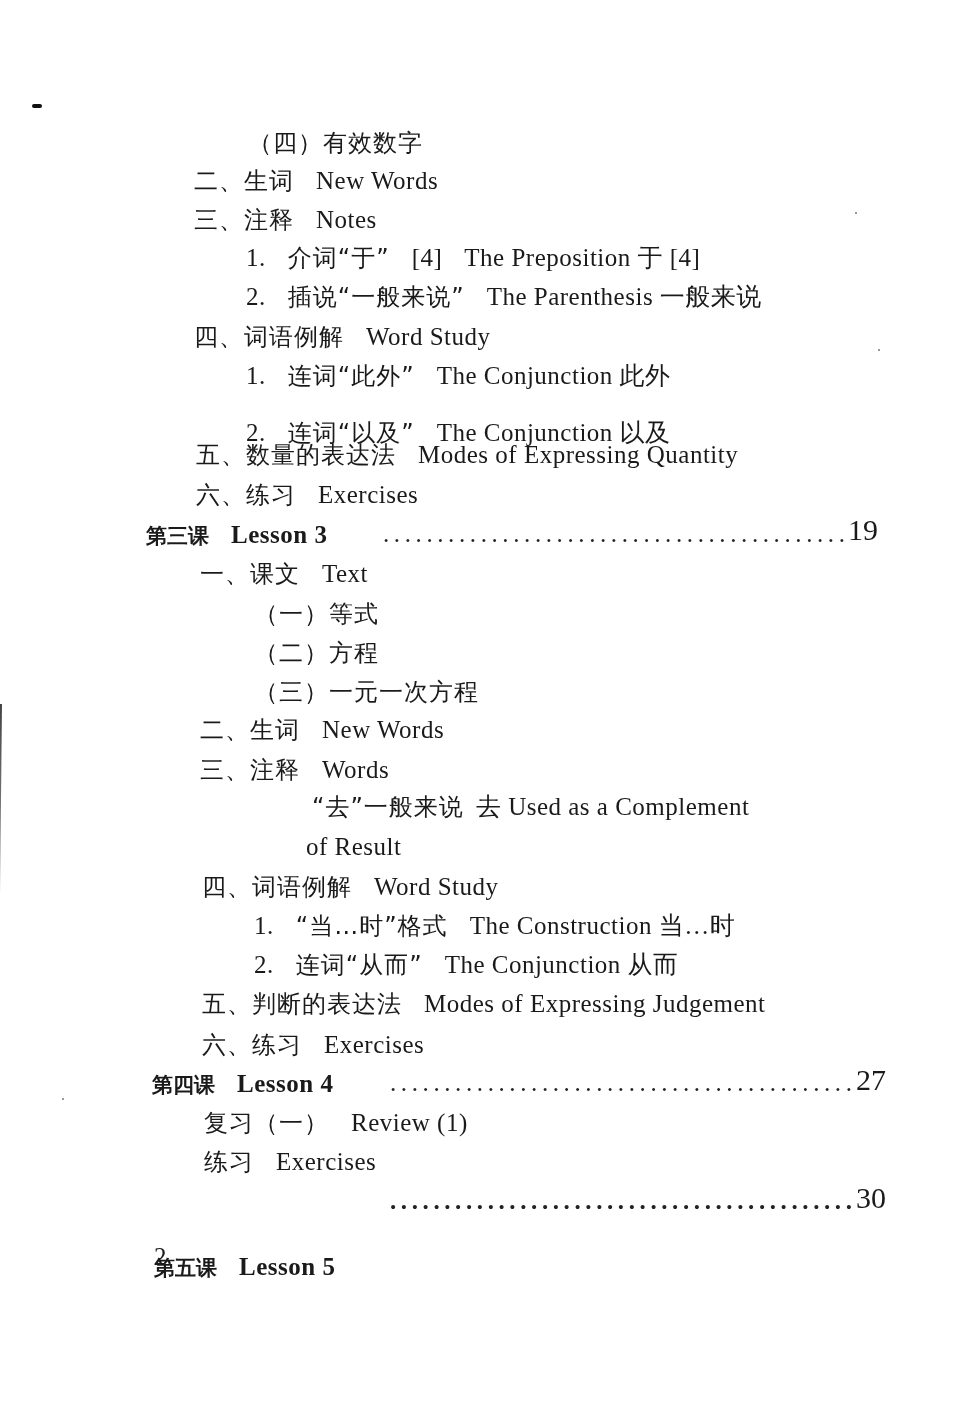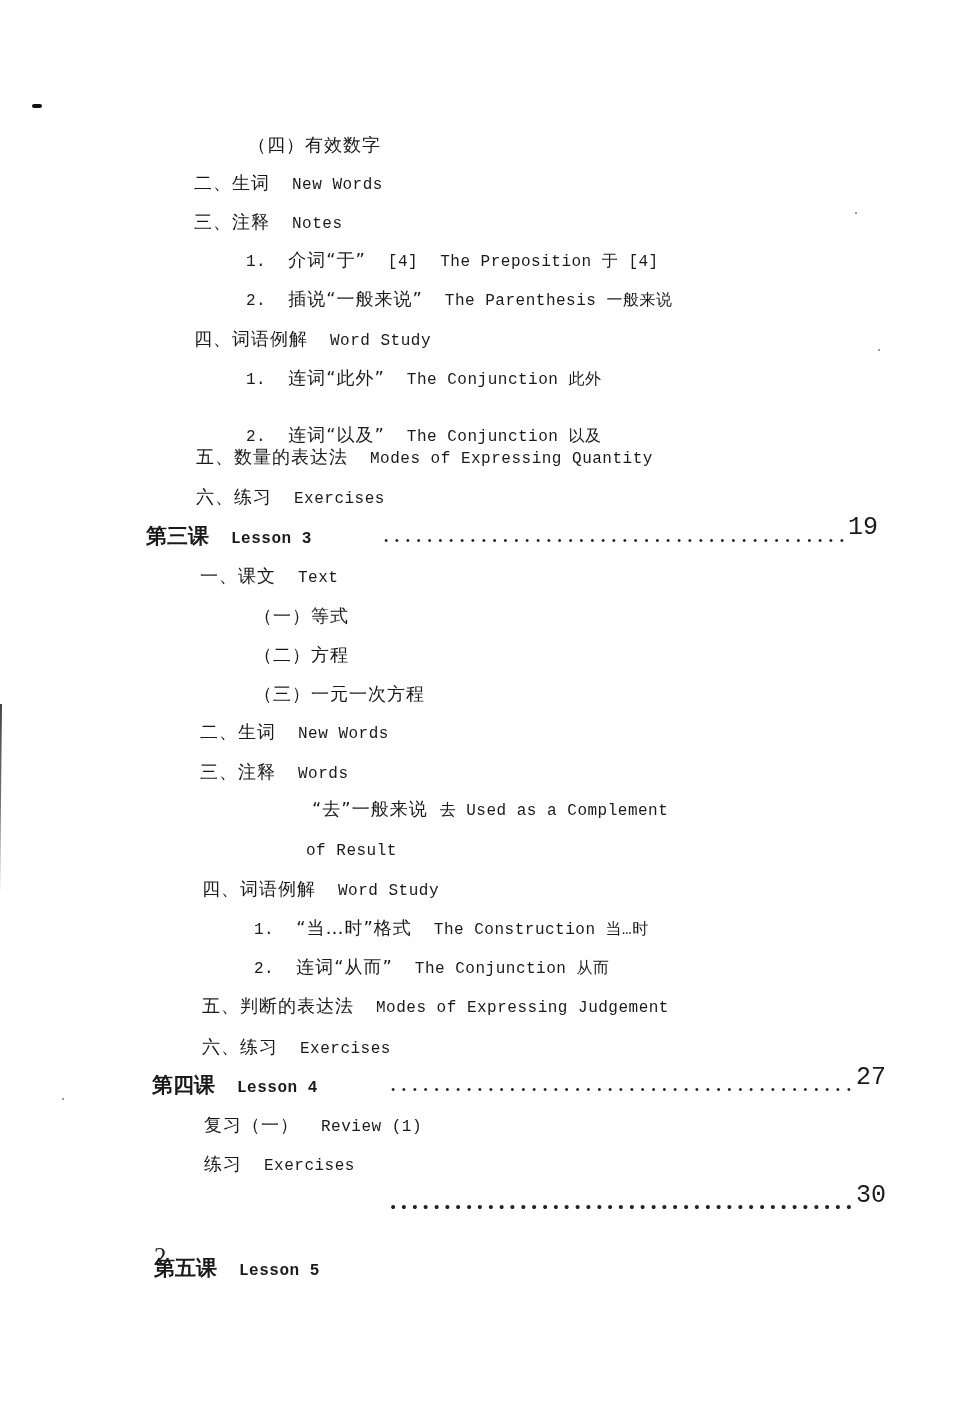--- a/index.html
+++ b/index.html
@@ -1,27 +1,27 @@
 <!DOCTYPE html>
 <html><head>
 <meta charset="utf-8">
 <style>
   html, body { margin: 0; padding: 0; background: #ffffff; }
   body { width: 960px; height: 1428px; position: relative; overflow: hidden;
          font-family: "Liberation Serif", "DejaVu Serif", serif; color: #1a1a1a; }
   .line { position: absolute; white-space: nowrap; font-size: 25px; line-height: 30px; }
-  .cn { font-family: "DejaVu Sans", sans-serif; font-size: 18px; letter-spacing: 1px; }
-  .en { font-family: Liberation Mono, monospace; font-size: 16px; letter-spacing: 0.5px; }
+  .cn { font-family: "DejaVu Sans", sans-serif; font-size: 24px; letter-spacing: 1px; }
+  .en { font-family: Liberation Serif, serif; font-size: 25px; letter-spacing: 0.5px; }
   .gap { display: inline-block; width: 22px; }
   .bold { font-weight: bold; }
   .lesson .cn { font-weight: bold; font-size: 21px; letter-spacing: 0; text-align: center; }
   .lesson .en { font-weight: bold; text-align: center; }
   .leader { position: absolute; font-family: "Liberation Serif", serif; font-size: 25px;
             letter-spacing: 4.6px; color: #222; overflow: hidden; white-space: nowrap; }
-  .pageref { position: absolute; font-family: Liberation Mono, monospace; font-size: 25px; }
+  .pageref { position: absolute; font-family: Liberation Serif, serif; font-size: 30px; }
   .pagenum { position: absolute; left: 154px; top: 1243px; font-size: 25px; }
   .scan-mark { position: absolute; left: 32px; top: 104px; width: 10px; height: 4px;
                background: #111; border-radius: 2px; }
   .scan-edge { position: absolute; left: 0; top: 704px; width: 2px; height: 724px;
                background: linear-gradient(#444,#999,#333,#aaa,#333); transform: skewX(-0.6deg);
                transform-origin: top left; }
   .speck { position: absolute; width: 2px; height: 2px; background: #777; border-radius: 1px; }
 </style>
 </head>
 <body>

